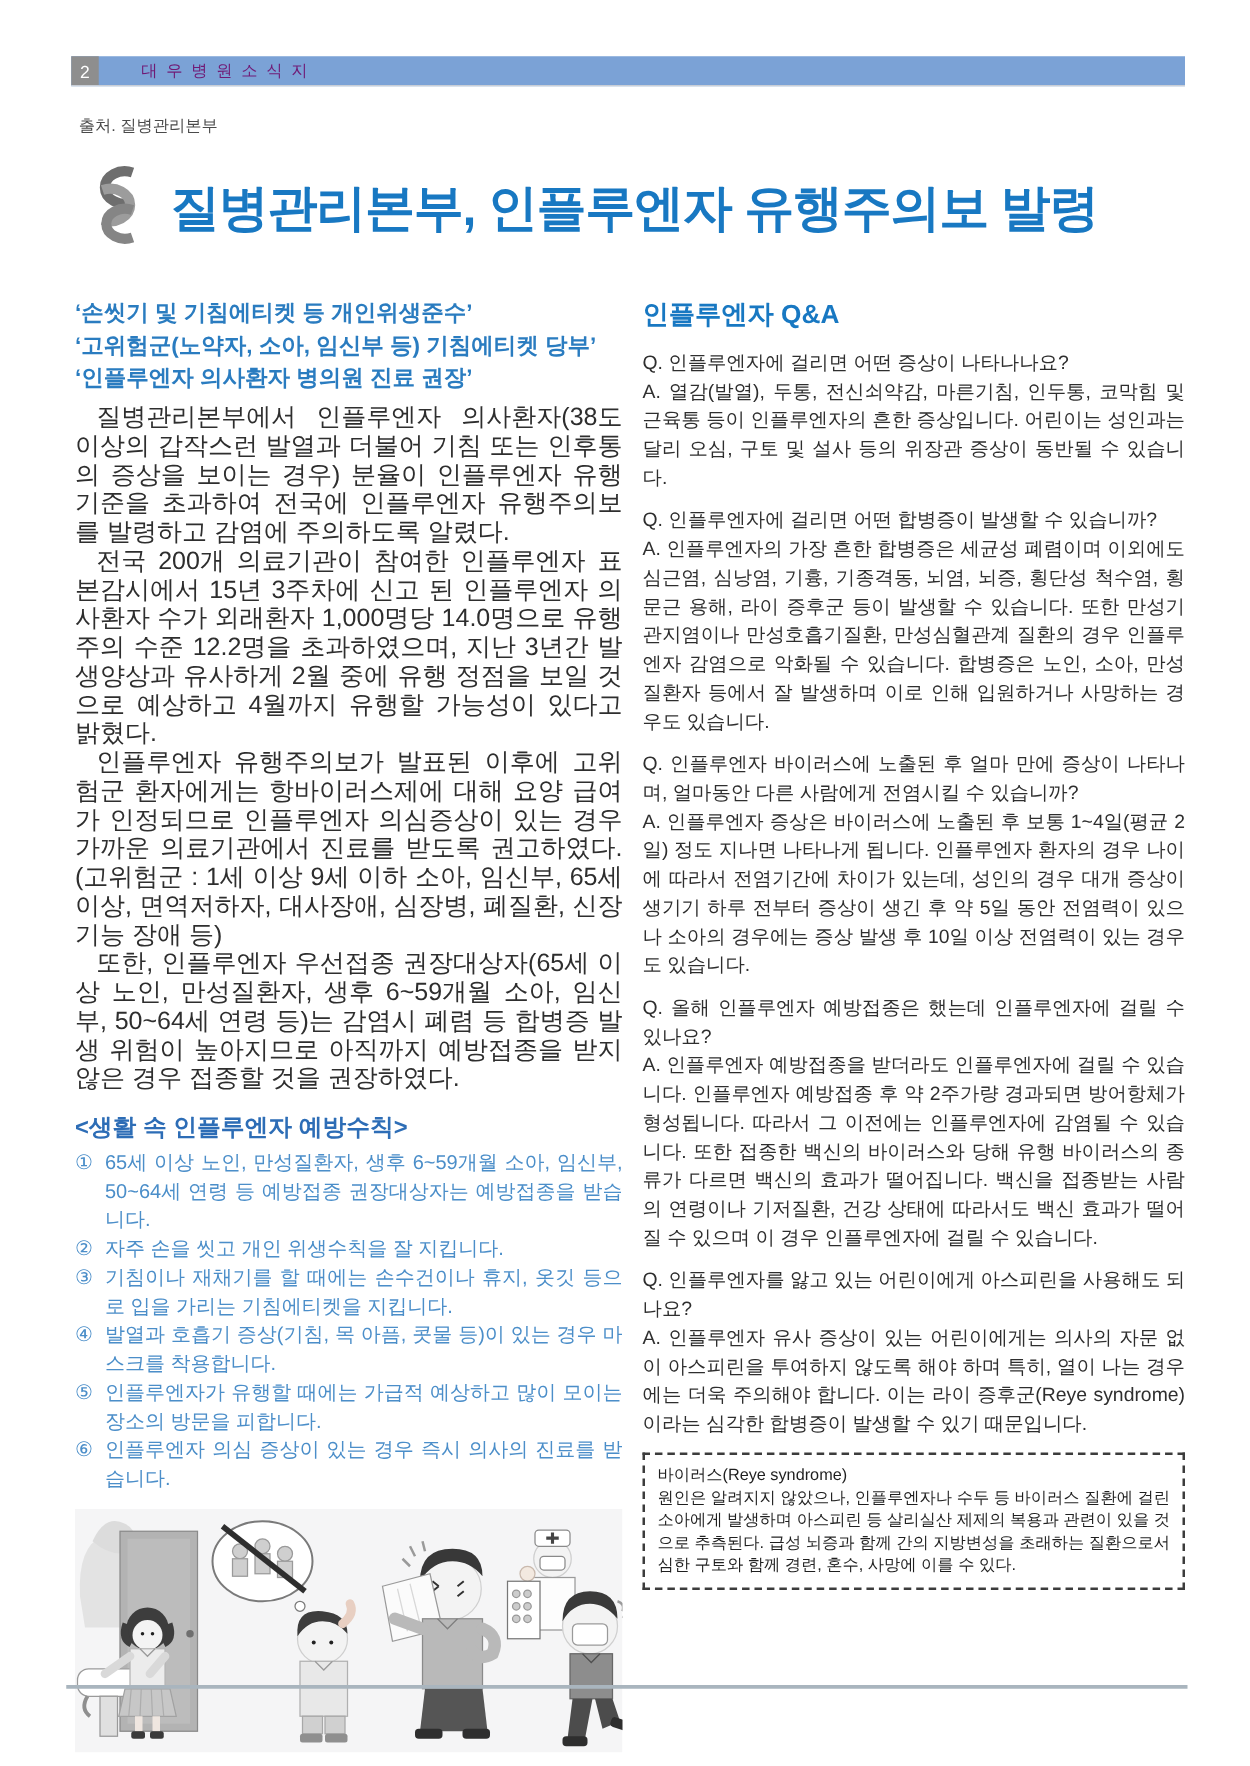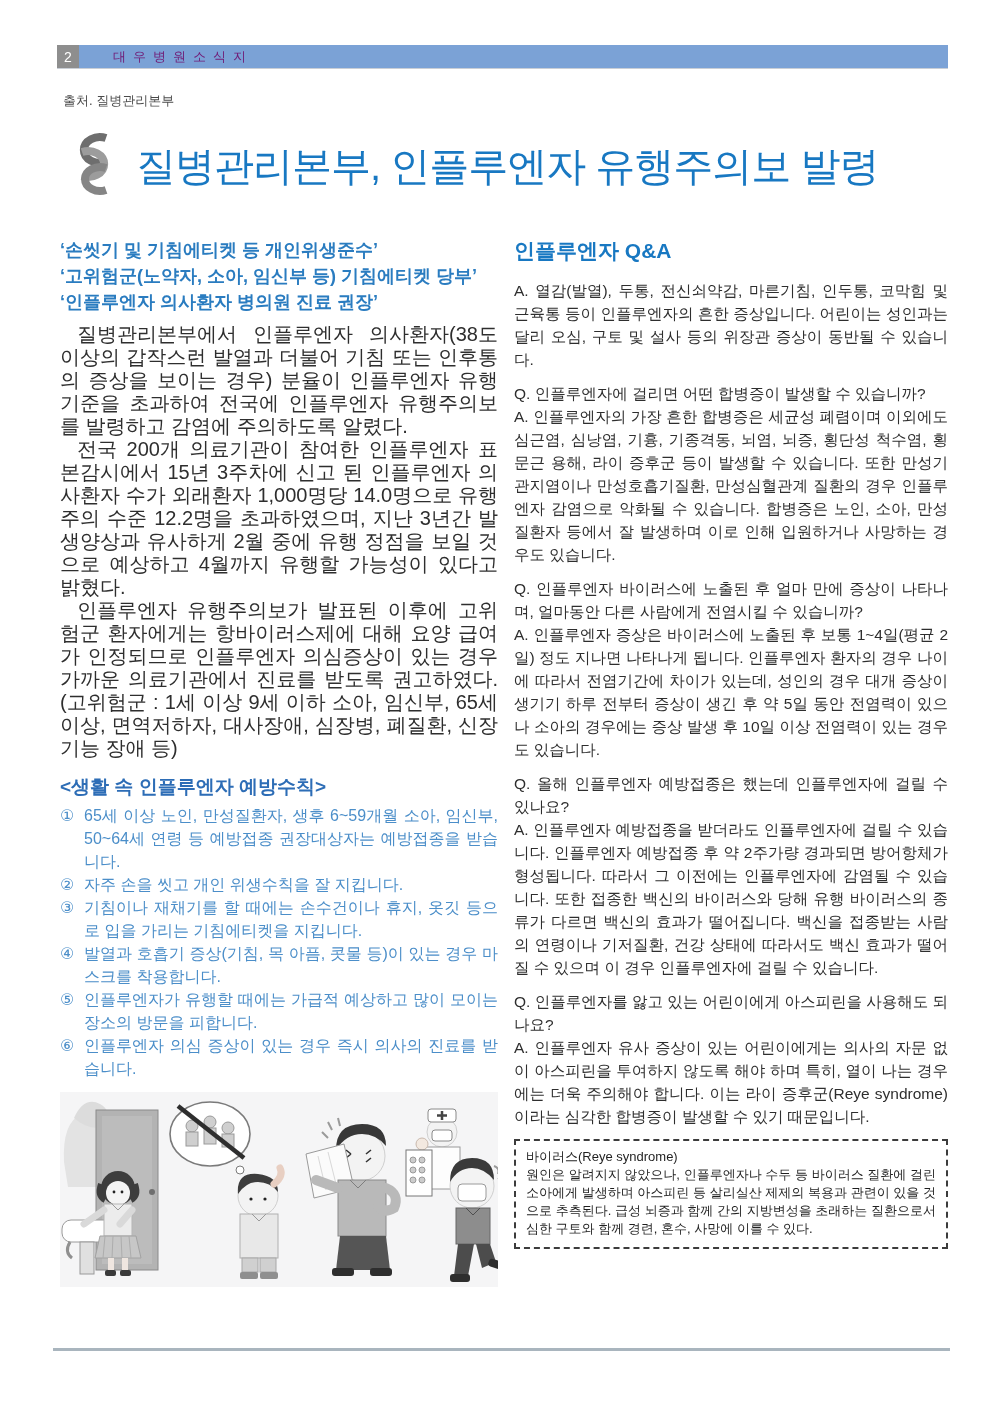--- a/index.html
+++ b/index.html
@@ -11,21 +11,21 @@
               background:#7ba2d6;border-bottom:1px solid #c9ced6;}
   .page-num{width:22px;height:23px;background:#8e8e8e;color:#fff;font-size:14px;
             display:flex;align-items:center;justify-content:center;}
   .newsletter-title{color:#701a75;font-size:13px;letter-spacing:7px;line-height:23px;padding-left:34px;}
 
   .source-line{position:absolute;left:63px;top:92px;font-size:13px;color:#4a4a4a;}
 
   
   .masthead{position:absolute;left:62px;top:122px;width:890px;display:flex;align-items:center;gap:12px;}
   .masthead-logo{flex:none;}
-  .headline{font-size:40px;font-weight:normal;color:#1878c2;letter-spacing:-1px;white-space:nowrap;}
+  .headline{font-size:40px;font-weight:bold;color:#1878c2;letter-spacing:-1px;white-space:nowrap;}
 
   
   .col-left{position:absolute;left:60px;top:237px;width:438px;}
   .col-right{position:absolute;left:514px;top:237px;width:434px;}
 
   .quote-block{margin-bottom:8px;}
   .quote{font-size:18px;font-weight:bold;color:#2a7cc0;line-height:26px;}
 
   .body-p{font-size:20px;line-height:23px;color:#2e2e2e;text-align:justify;text-indent:17px;margin:0;}
 
@@ -72,20 +72,21 @@
   <div class="col-left">
     <div class="quote-block">
       <div class="quote">‘손씻기 및 기침에티켓 등 개인위생준수’</div>
       <div class="quote">‘고위험군(노약자, 소아, 임신부 등) 기침에티켓 당부’</div>
       <div class="quote">‘인플루엔자 의사환자 병의원 진료 권장’</div>
     </div>
 
     <p class="body-p">질병관리본부에서 인플루엔자 의사환자(38도 이상의 갑작스런 발열과 더불어 기침 또는 인후통의 증상을 보이는 경우) 분율이 인플루엔자 유행기준을 초과하여 전국에 인플루엔자 유행주의보를 발령하고 감염에 주의하도록 알렸다.</p>
     <p class="body-p">전국 200개 의료기관이 참여한 인플루엔자 표본감시에서 15년 3주차에 신고 된 인플루엔자 의사환자 수가 외래환자 1,000명당 14.0명으로 유행주의 수준 12.2명을 초과하였으며, 지난 3년간 발생양상과 유사하게 2월 중에 유행 정점을 보일 것으로 예상하고 4월까지 유행할 가능성이 있다고 밝혔다.</p>
     <p class="body-p">인플루엔자 유행주의보가 발표된 이후에 고위험군 환자에게는 항바이러스제에 대해 요양 급여가 인정되므로 인플루엔자 의심증상이 있는 경우 가까운 의료기관에서 진료를 받도록 권고하였다. (고위험군 : 1세 이상 9세 이하 소아, 임신부, 65세 이상, 면역저하자, 대사장애, 심장병, 폐질환, 신장 기능 장애 등)</p>
+    <p class="body-p">또한, 인플루엔자 우선접종 권장대상자(65세 이상 노인, 만성질환자, 생후 6~59개월 소아, 임신부, 50~64세 연령 등)는 감염시 폐렴 등 합병증 발생 위험이 높아지므로 아직까지 예방접종을 받지 않은 경우 접종할 것을 권장하였다.</p>
 
     <div class="rules-heading">&lt;생활 속 인플루엔자 예방수칙&gt;</div>
 
     <div class="rule">
       <span class="rule-marker">①</span>
       <span class="rule-text">65세 이상 노인, 만성질환자, 생후 6~59개월 소아, 임신부, 50~64세 연령 등 예방접종 권장대상자는 예방접종을 받습니다.</span>
     </div>
     <div class="rule">
       <span class="rule-marker">②</span>
       <span class="rule-text">자주 손을 씻고 개인 위생수칙을 잘 지킵니다.</span>
@@ -206,20 +207,21 @@
           <rect x="430" y="166" width="18" height="8" rx="3" transform="rotate(18 430 166)" fill="#2e2e2e"></rect>
         </g>
       </svg>
     </div>
   </div>
 
   <div class="col-right">
     <div class="qa-heading">인플루엔자 Q&amp;A</div>
 
     <div class="qa-block">
+      <div class="qa-q">Q. 인플루엔자에 걸리면 어떤 증상이 나타나나요?</div>
       <div class="qa-a">A. 열감(발열), 두통, 전신쇠약감, 마른기침, 인두통, 코막힘 및 근육통 등이 인플루엔자의 흔한 증상입니다. 어린이는 성인과는 달리 오심, 구토 및 설사 등의 위장관 증상이 동반될 수 있습니다.</div>
     </div>
     <div class="qa-block">
       <div class="qa-q">Q. 인플루엔자에 걸리면 어떤 합병증이 발생할 수 있습니까?</div>
       <div class="qa-a">A. 인플루엔자의 가장 흔한 합병증은 세균성 폐렴이며 이외에도 심근염, 심낭염, 기흉, 기종격동, 뇌염, 뇌증, 횡단성 척수염, 횡문근 용해, 라이 증후군 등이 발생할 수 있습니다. 또한 만성기관지염이나 만성호흡기질환, 만성심혈관계 질환의 경우 인플루엔자 감염으로 악화될 수 있습니다. 합병증은 노인, 소아, 만성질환자 등에서 잘 발생하며 이로 인해 입원하거나 사망하는 경우도 있습니다.</div>
     </div>
     <div class="qa-block">
       <div class="qa-q">Q. 인플루엔자 바이러스에 노출된 후 얼마 만에 증상이 나타나며, 얼마동안 다른 사람에게 전염시킬 수 있습니까?</div>
       <div class="qa-a">A. 인플루엔자 증상은 바이러스에 노출된 후 보통 1~4일(평균 2일) 정도 지나면 나타나게 됩니다. 인플루엔자 환자의 경우 나이에 따라서 전염기간에 차이가 있는데, 성인의 경우 대개 증상이 생기기 하루 전부터 증상이 생긴 후 약 5일 동안 전염력이 있으나 소아의 경우에는 증상 발생 후 10일 이상 전염력이 있는 경우도 있습니다.</div>
     </div>

